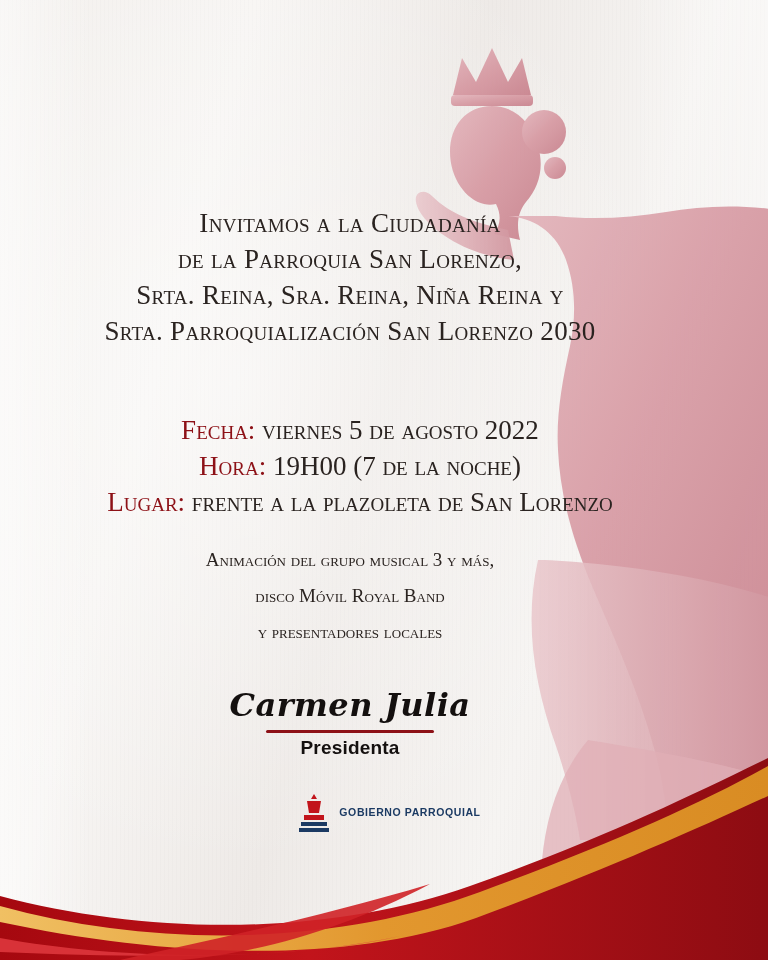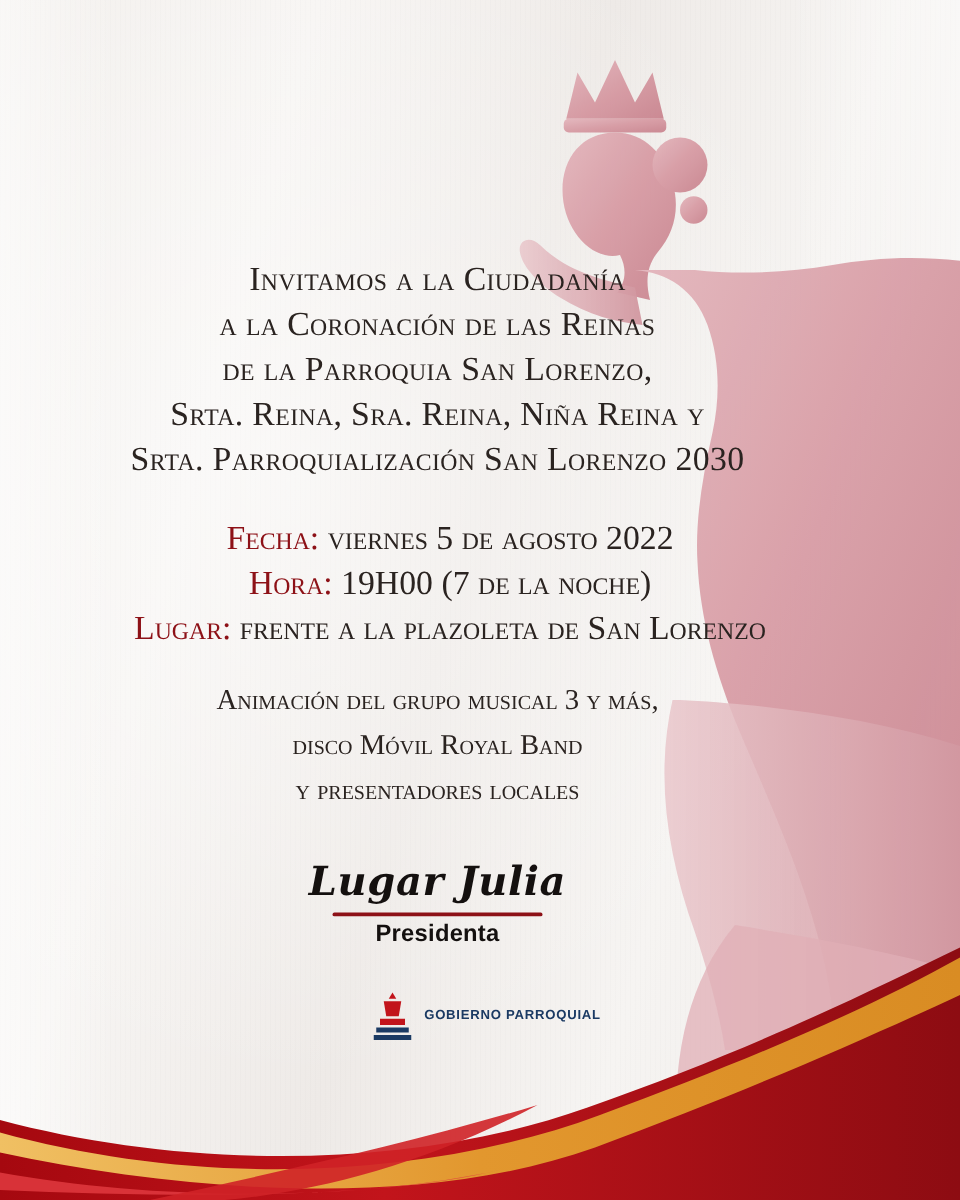--- a/index.html
+++ b/index.html
@@ -108,21 +108,21 @@
     color: #8d1117;
   }
   .details div { white-space: nowrap; padding-left: 20px; }
 
   .animation {
     position: absolute;
     top: 542px;
     left: 0;
     width: 700px;
     text-align: center;
-    font-size: 23px;
+    font-size: 19px;
     line-height: 36px;
     color: #2a2320;
     font-family: "Liberation Serif", serif;
     font-variant: small-caps;
   }
   .animation div { white-space: nowrap; }
 
   
   .signature {
     position: absolute;
@@ -273,21 +273,20 @@
 
     <path d="M0 238 C 120 260 280 262 400 236 C 300 260 140 258 0 252 Z" fill="#e03a3f" opacity="0.85"></path>
     <path d="M120 260 C 230 236 330 214 430 184 C 340 232 250 254 180 260 Z" fill="#cf2227" opacity="0.9"></path>
   </svg>
 
   <div class="content">
 
 
     <div class="intro">
       <div>Invitamos a la Ciudadanía</div>
-      <div>a la Coronación de las Reinas</div>
       <div>de la Parroquia San Lorenzo,</div>
       <div>Srta. Reina, Sra. Reina, Niña Reina y</div>
       <div>Srta. Parroquialización San Lorenzo 2030</div>
     </div>
 
     <div class="details">
       <div>
         <span class="lbl">Fecha:</span>
         <span>viernes 5 de agosto 2022</span>
       </div>
@@ -301,21 +300,21 @@
       </div>
     </div>
 
     <div class="animation">
       <div>Animación del grupo musical 3 y más,</div>
       <div>disco Móvil Royal Band</div>
       <div>y presentadores locales</div>
     </div>
 
     <div class="signature">
-      <div class="sig-name">Lugar Julia</div>
+      <div class="sig-name">Carmen Julia</div>
       <div class="sig-rule"></div>
       <div class="sig-role">Presidenta</div>
     </div>
 
     <div class="logo">
       <svg class="logo-mark" viewBox="0 0 34 40" aria-hidden="true">
         <path d="M17 1 L20 6 L14 6 Z" fill="#c2141b"></path>
         <path d="M10 8 L24 8 L22 20 L12 20 Z" fill="#c2141b"></path>
         <path d="M7 22 L27 22 L27 27 L7 27 Z" fill="#c2141b"></path>
         <path d="M4 29 L30 29 L30 33 L4 33 Z" fill="#1b3a63"></path>

